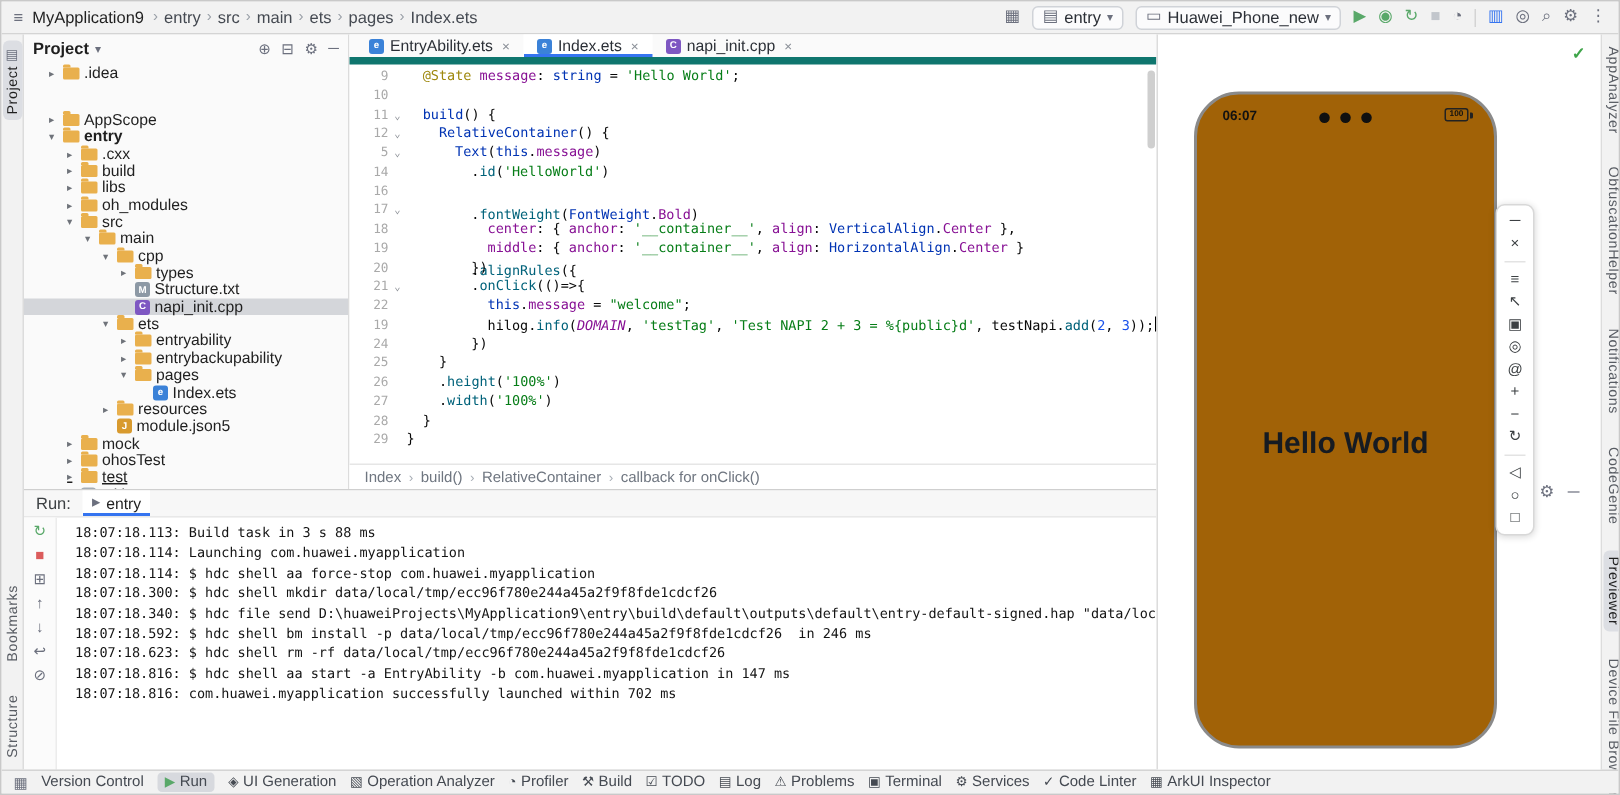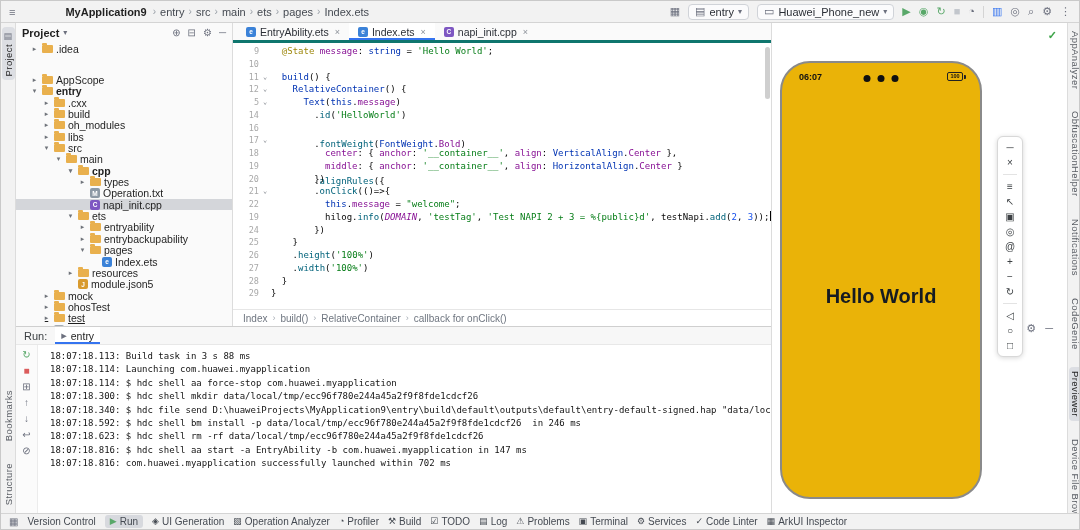--- a/index.html
+++ b/index.html
@@ -4,21 +4,21 @@
 <style>
   html,body{margin:0;padding:0;background:#e8e8e8;}
   *{box-sizing:border-box;}
   .app{width:1080px;height:530px;display:flex;flex-direction:column;background:#f2f2f2;
        font-family:"Liberation Sans",sans-serif;font-size:11px;color:#1f1f1f;overflow:hidden;
        border:1px solid #c9c9c9;}
   
   .titlebar{height:22px;flex:none;display:flex;align-items:center;padding:0 8px;gap:6px;
             background:#f2f2f2;border-bottom:1px solid #d4d4d4;}
   .tb-menu{color:#6c707e;font-size:11px;}
-  .proj-name{font-weight:bold;margin-left:44px;}
+  .proj-name{font-weight:normal;}
   .tb-crumbs{display:flex;align-items:center;gap:4px;color:#454a52;}
   .tb-sep{color:#9aa0a8;font-size:10px;}
   .tb-crumb{cursor:default;}
   .tb-right{margin-left:auto;display:flex;align-items:center;gap:8px;}
   .tbi{color:#6c707e;font-size:11px;cursor:default;line-height:1;}
   .tb-dd{display:flex;align-items:center;gap:4px;border:1px solid #d0d3d8;border-radius:4px;
          padding:1px 6px;background:#fbfbfc;color:#2b2f36;}
   .tb-dd .dd-caret{font-size:8px;color:#6c707e;}
   .tb-divider{width:1px;height:12px;background:#d4d4d4;}
   
@@ -55,21 +55,21 @@
   .ic-folder{width:11px;height:8px;background:#e9b04d;border-radius:1px;position:relative;}
   .ic-folder::before{content:"";position:absolute;top:-2px;left:0;width:5px;height:2px;background:#e9b04d;
                      border-radius:1px 1px 0 0;}
   .ic-file{width:10px;height:10px;border-radius:2px;color:#fff;font-size:6.5px;font-weight:bold;
            display:flex;align-items:center;justify-content:center;font-family:"Liberation Sans",sans-serif;}
   .ic-ets{background:#3b82d8;} .ic-cpp{background:#7e57c2;} .ic-make{background:#8d99a5;}
   .ic-json{background:#d89a2e;} .ic-git{background:#a5adb5;}
   
   .editor{flex:1;display:flex;flex-direction:column;min-width:0;background:#fff;}
   .tabbar{height:20px;flex:none;display:flex;align-items:stretch;background:#fafafa;
-          border-bottom:3px solid #0f766e;padding-left:4px;}
+          border-bottom:5px solid #0f766e;padding-left:4px;}
   .tab{display:flex;align-items:center;gap:4px;padding:0 9px;font-size:10.5px;color:#2b2f36;cursor:default;position:relative;}
   .tab.active{background:#fff;box-shadow:inset 0 -2px 0 #3574f0;}
   .tab-close{color:#8b9098;font-size:9px;margin-left:2px;}
   .code-wrap{flex:1;position:relative;overflow:hidden;padding-top:2px;}
   .code-line{display:flex;height:12.75px;line-height:12.75px;font-family:"DejaVu Sans Mono",monospace;font-size:9px;}
   .ln{width:26px;flex:none;text-align:right;color:#a9a9a9;font-size:8.5px;}
   .fold{width:12px;flex:none;text-align:center;color:#8b8f96;font-size:7px;}
   .code-text{white-space:pre;}
   .t-p{color:#080808;} .t-d{color:#9e880d;} .t-k{color:#0033b3;} .t-s{color:#067d17;}
   .t-n{color:#1750eb;} .t-pr{color:#871094;} .t-m{color:#00627a;} .t-c{color:#0033b3;}
@@ -89,22 +89,22 @@
   .rp-body{flex:1;display:flex;min-height:0;}
   .rp-tools{width:22px;flex:none;display:flex;flex-direction:column;align-items:center;gap:6px;
             padding-top:5px;border-right:1px solid #ececec;background:#fbfbfb;}
   .rpt{font-size:10px;line-height:1;cursor:default;}
   .rp-log{flex:1;padding:5px 0 0 12px;font-family:"DejaVu Sans Mono",monospace;font-size:9px;
           line-height:13.4px;white-space:pre;overflow:hidden;color:#141414;}
   
   .preview{width:296px;flex:none;background:#fff;border-left:1px solid #dcdcdc;position:relative;overflow:hidden;}
   .ok-icon{position:absolute;top:6px;right:10px;color:#3fa54a;font-weight:bold;font-size:11px;}
   .corner-icons{position:absolute;top:300px;right:14px;display:flex;gap:9px;color:#6c707e;font-size:11px;}
-  .phone{position:absolute;left:8px;top:38px;width:202px;height:438px;border:2px solid #8a8a8a;
-         border-radius:30px;background:#eab308;overflow:hidden;}
+  .phone{position:absolute;left:24px;top:38px;width:202px;height:438px;border:2px solid #8a8a8a;
+         border-radius:30px;background:#a16207;overflow:hidden;}
   .phone-time{position:absolute;top:9px;left:17px;font-size:9px;font-weight:bold;color:#111;}
   .phone-dots{position:absolute;top:12px;left:50%;transform:translateX(-50%);display:flex;gap:7px;}
   .pdot{width:7px;height:7px;background:#101010;border-radius:50%;}
   .phone-batt{position:absolute;top:9px;right:14px;display:flex;align-items:center;gap:1px;}
   .batt-body{width:16px;height:9px;border:1px solid #222;border-radius:2px;font-size:5.5px;line-height:7px;
              text-align:center;color:#111;font-weight:bold;}
   .batt-nub{width:2px;height:4px;background:#222;border-radius:0 1px 1px 0;}
   .hello{position:absolute;top:222px;left:0;right:0;text-align:center;font-size:20px;font-weight:bold;color:#161b22;}
   .float-toolbar{position:absolute;left:225px;top:113px;width:26px;background:#fff;border:1px solid #d8d8d8;
                  border-radius:6px;box-shadow:0 1px 5px rgba(0,0,0,.16);display:flex;flex-direction:column;
@@ -224,51 +224,51 @@
                 <span class="tree-label">.cxx</span>
               </div>
               <div class="tree-row" style="padding-left: 26px;">
                 <span class="tree-chevron">▸</span>
                 <span class="ic ic-folder"></span>
                 <span class="tree-label">build</span>
               </div>
               <div class="tree-row" style="padding-left: 26px;">
                 <span class="tree-chevron">▸</span>
                 <span class="ic ic-folder"></span>
+                <span class="tree-label">libs</span>
+              </div>
+              <div class="tree-row" style="padding-left: 26px;">
+                <span class="tree-chevron">▸</span>
+                <span class="ic ic-folder"></span>
                 <span class="tree-label">oh_modules</span>
-              </div>
-              <div class="tree-row" style="padding-left: 26px;">
-                <span class="tree-chevron">▸</span>
-                <span class="ic ic-folder"></span>
-                <span class="tree-label">libs</span>
               </div>
               <div class="tree-row" style="padding-left: 26px;">
                 <span class="tree-chevron">▾</span>
                 <span class="ic ic-folder"></span>
                 <span class="tree-label">src</span>
               </div>
               <div class="tree-row" style="padding-left: 38px;">
                 <span class="tree-chevron">▾</span>
                 <span class="ic ic-folder"></span>
                 <span class="tree-label">main</span>
               </div>
-              <div class="tree-row" style="padding-left: 50px; font-weight: bold;">
+              <div class="tree-row" style="padding-left: 50px;">
                 <span class="tree-chevron">▾</span>
                 <span class="ic ic-folder"></span>
                 <span class="tree-label">cpp</span>
               </div>
               <div class="tree-row" style="padding-left: 62px;">
                 <span class="tree-chevron">▸</span>
                 <span class="ic ic-folder"></span>
                 <span class="tree-label">types</span>
               </div>
               <div class="tree-row" style="padding-left: 62px;">
                 <span class="tree-chevron"></span>
                 <span class="ic ic-file ic-make">M</span>
-                <span class="tree-label">Operation.txt</span>
+                <span class="tree-label">Structure.txt</span>
               </div>
               <div class="tree-row selected" style="padding-left: 62px;">
                 <span class="tree-chevron"></span>
                 <span class="ic ic-file ic-cpp">C</span>
                 <span class="tree-label">napi_init.cpp</span>
               </div>
               <div class="tree-row" style="padding-left: 50px;">
                 <span class="tree-chevron">▾</span>
                 <span class="ic ic-folder"></span>
                 <span class="tree-label">ets</span>

